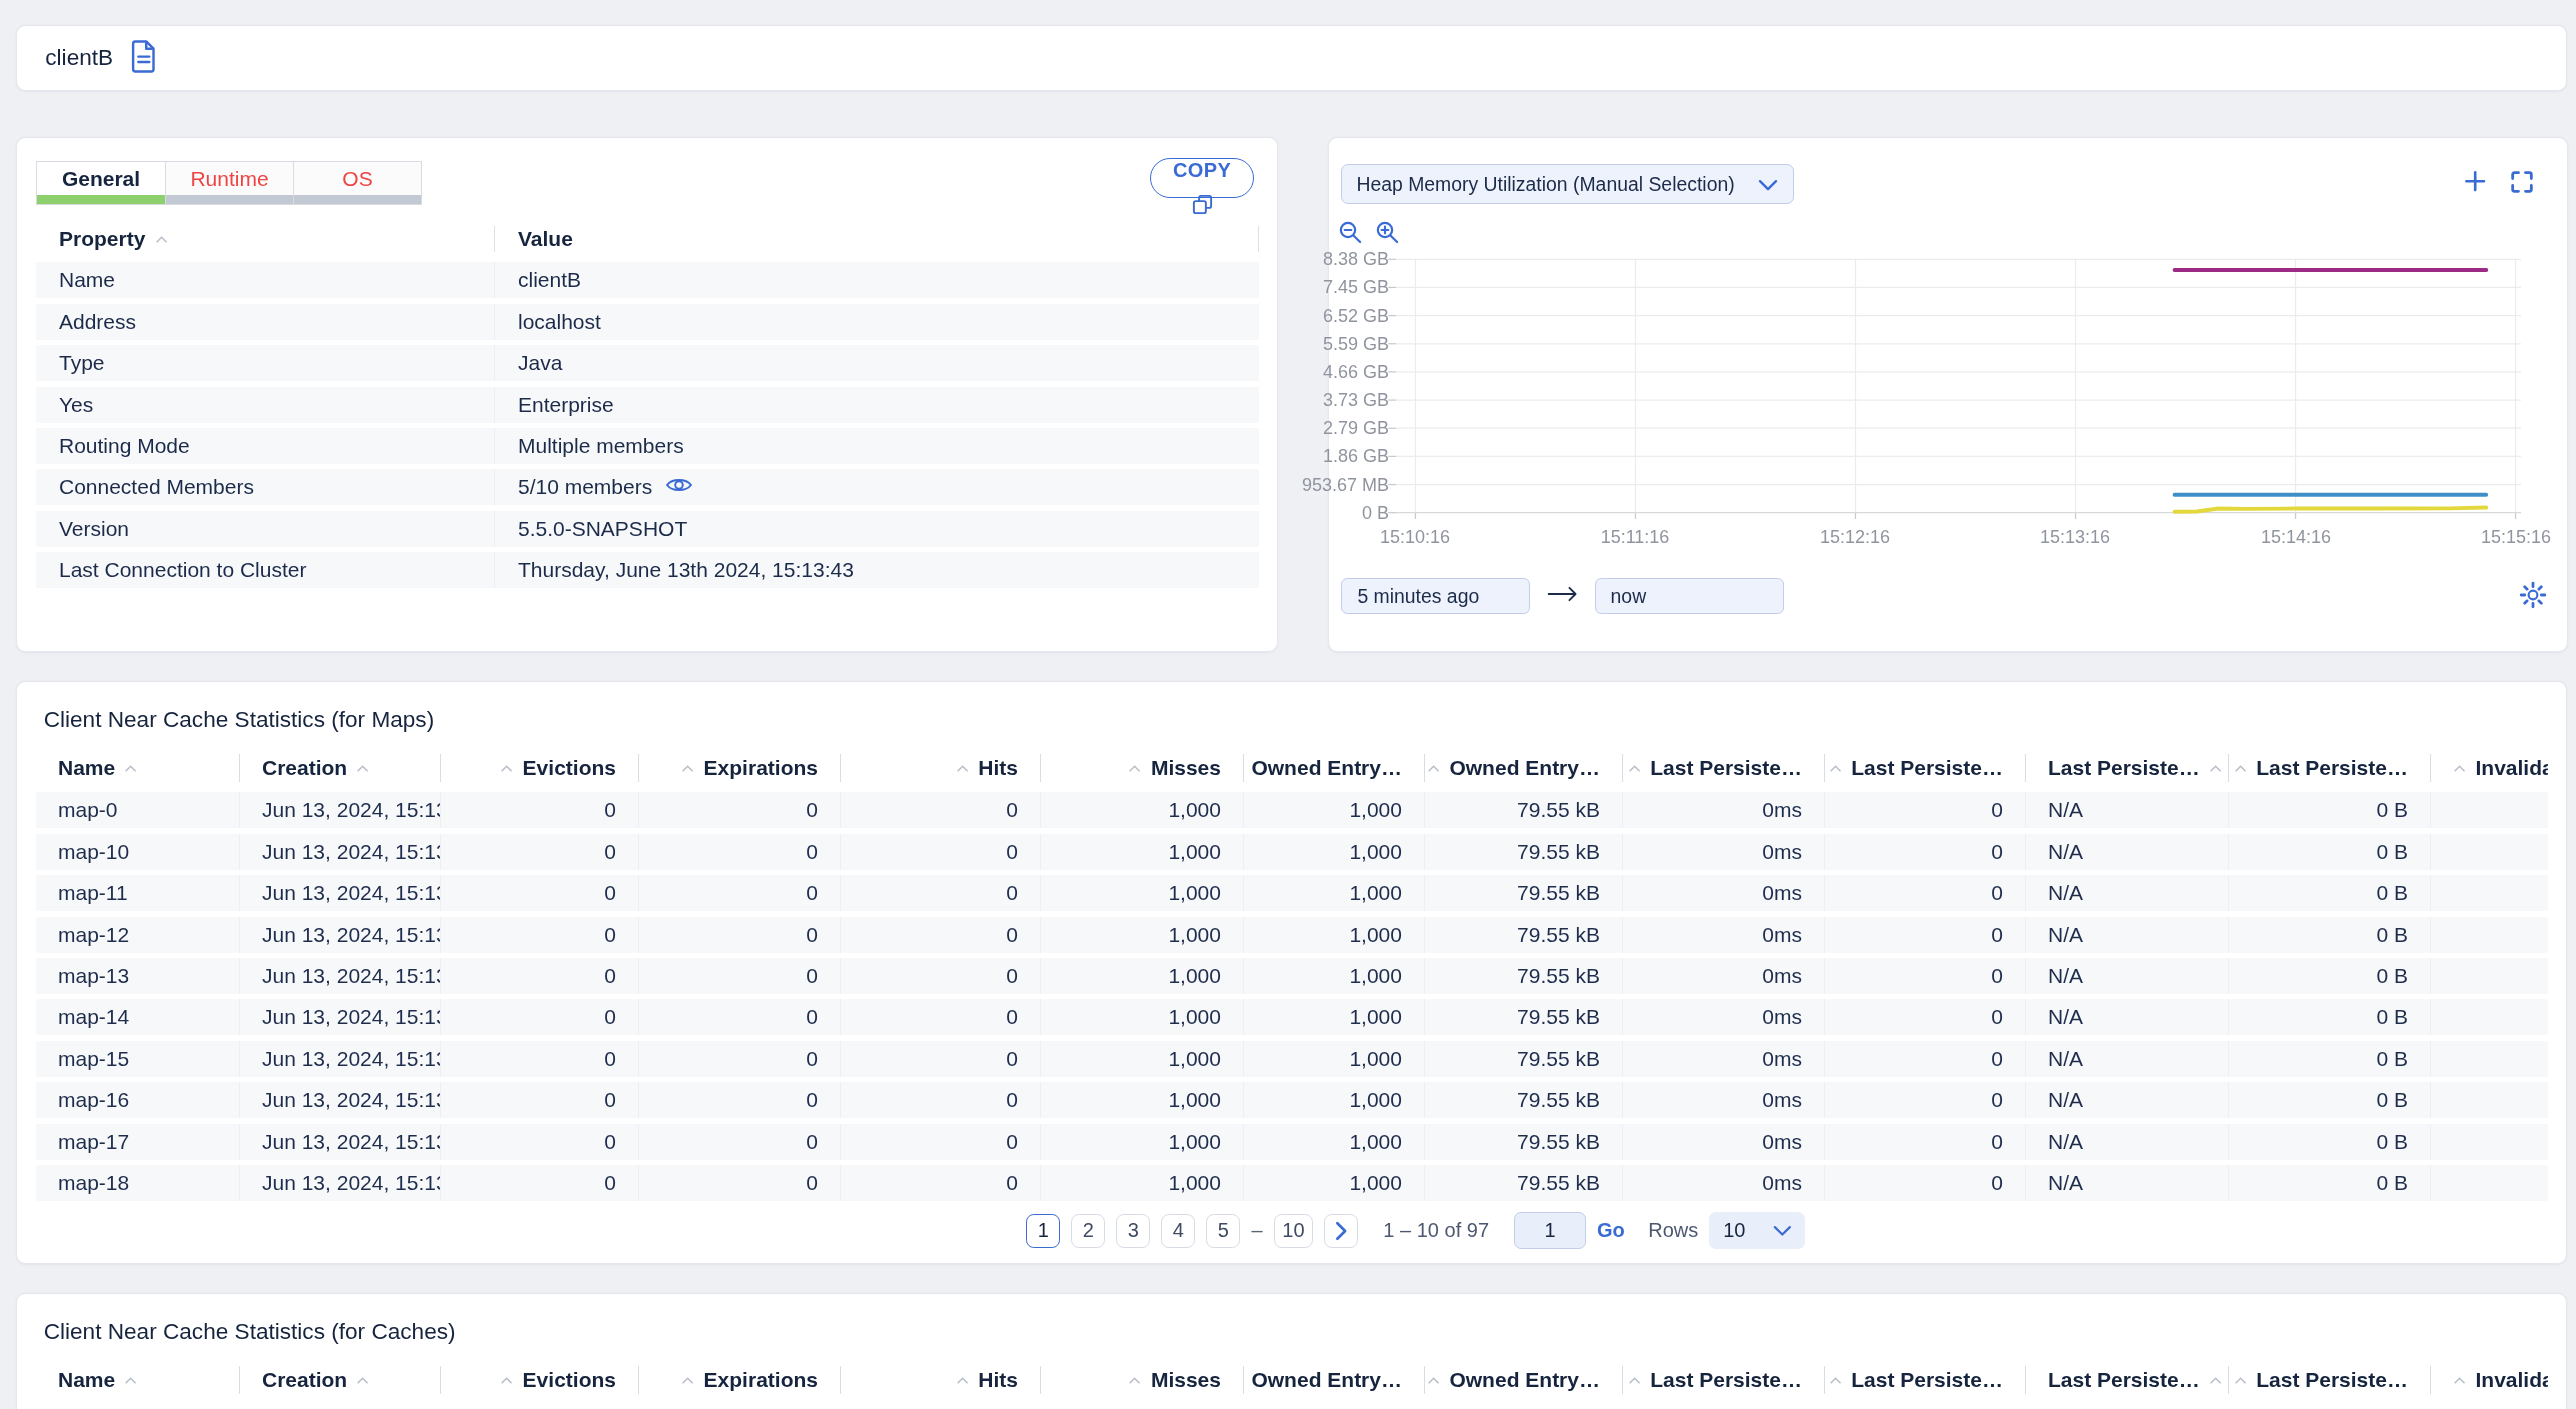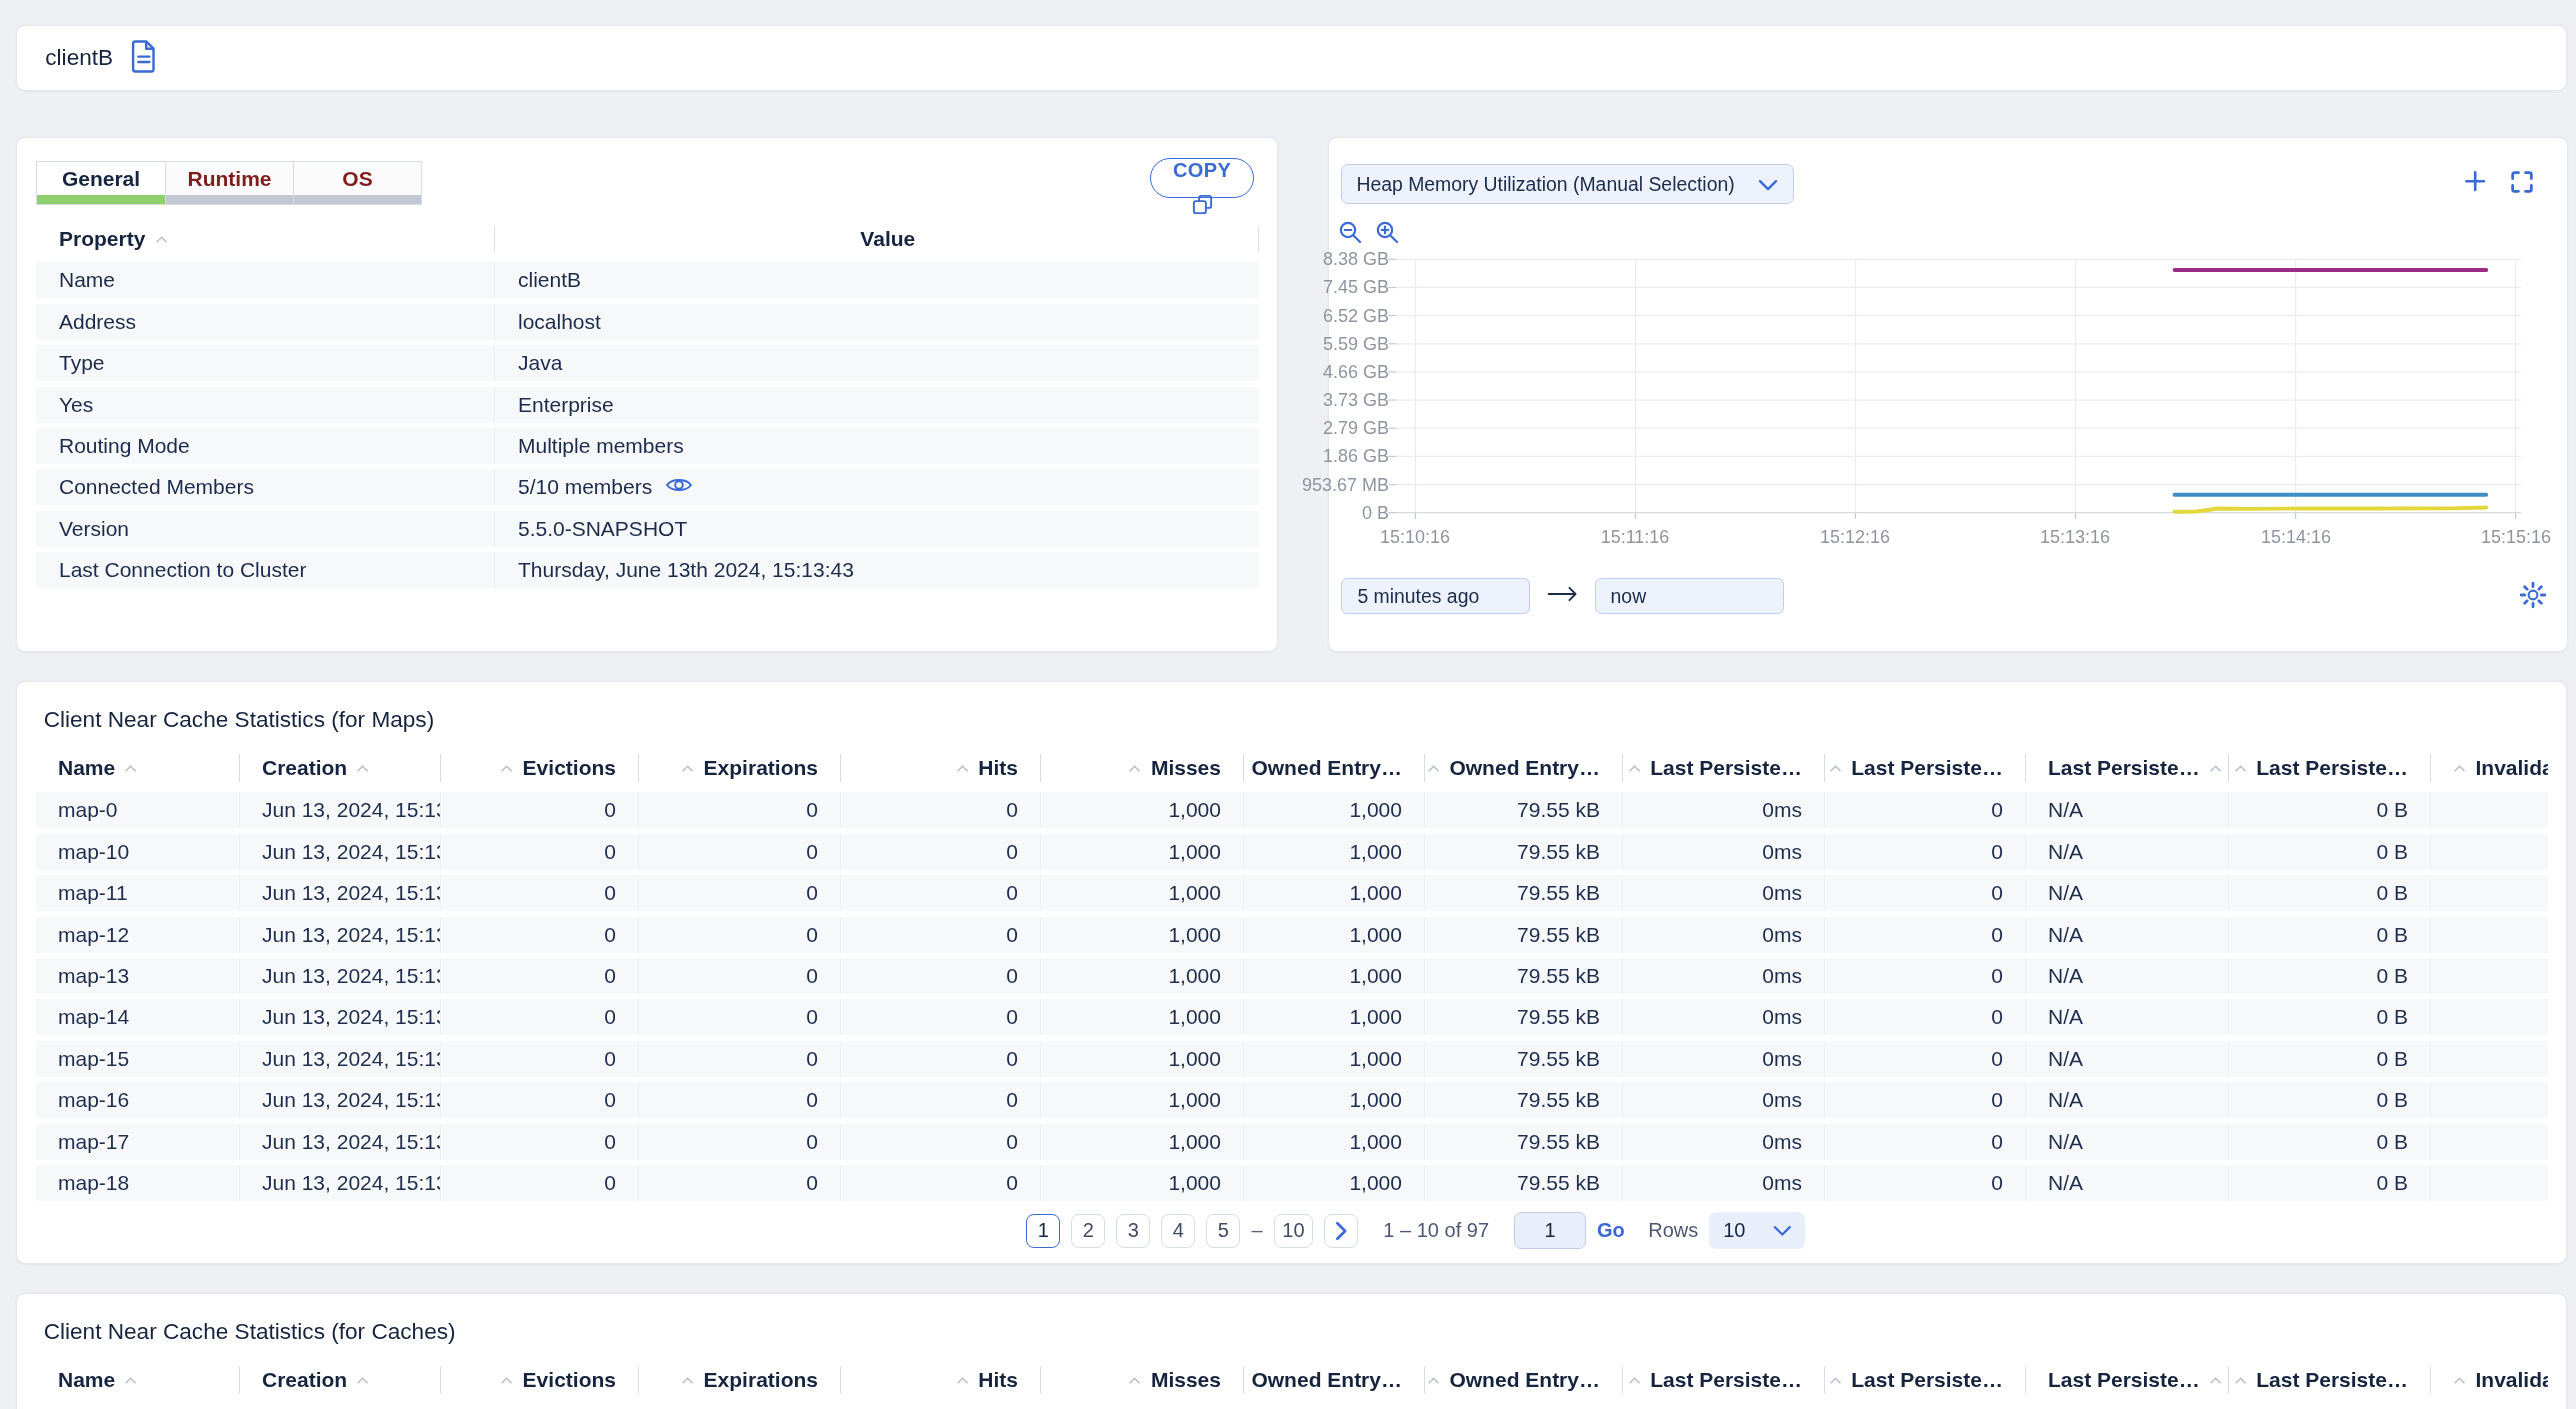--- a/index.html
+++ b/index.html
@@ -24,39 +24,39 @@
 
   
   #general-card { left:16.3px; top:137px; width:1262px; height:515px; }
   .panel-top { position:relative; height:78px; }
   .tabs {
     position:absolute; left:18.7px; top:23px; display:flex;
     border:0.8px solid #d8dce2; border-radius:0; overflow:hidden;
     background:#fbfbfc; height:44px;
   }
   .tab { width:128px; position:relative; display:flex; align-items:center; justify-content:center;
-    padding-bottom:8.6px; font-size:21px; font-weight:700; color:#7f1d1d; cursor:default; }
+    padding-bottom:8.6px; font-size:21px; font-weight:400; color:#ef4444; cursor:default; }
   .tab + .tab { border-left:0.8px solid #d8dce2; }
   .tab::after { content:""; position:absolute; left:0; right:0; bottom:0; height:8.6px; background:#c3c9d2; }
   .tab.active { color:#16243e; font-weight:700; background:#ffffff; }
   .tab.active::after { background:#8ed06d; }
   .copy-btn {
     position:absolute; right:23px; top:20px; height:40px;
     display:inline-flex; align-items:center; gap:11px; padding:0 22px;
     border:1.6px solid #3a6ad4; border-radius:22px; background:#fff;
     color:#3a6ad4; font-size:20px; font-weight:600; letter-spacing:0.4px;flex-direction:column;
   }
   .prop-header {
     margin:6.2px 18.7px 0 18.7px; height:34px;
     display:grid; grid-template-columns:459px 1fr; align-items:center;
   }
   .prop-header > div { padding-left:23px; font-weight:600; font-size:21px; color:#16243e;
     display:flex; align-items:center; gap:9.3px; height:26.4px; }
   .prop-header > div:first-child { border-right:0.8px solid #dcdfe5; }
-  .prop-header > div:last-child { border-right:0.8px solid #dcdfe5;justify-content:center; }
+  .prop-header > div:last-child { border-right:0.8px solid #dcdfe5; }
   #property-rows { margin:6.2px 18.7px 0 18.7px; }
   .prop-row { height:36px; margin-bottom:5.4px; background:#f7f8fa;
     display:grid; grid-template-columns:459px 1fr; align-items:center; }
   .prop-row > div { padding-left:23px; height:100%; display:flex; align-items:center; gap:12.4px;
     white-space:nowrap; overflow:hidden; }
   .prop-row > div:first-child { border-right:0.8px solid #eceef2; }
 
   
   #chart-card { left:1328px; top:137px; width:1240px; height:515px; }
   .metric-select {

